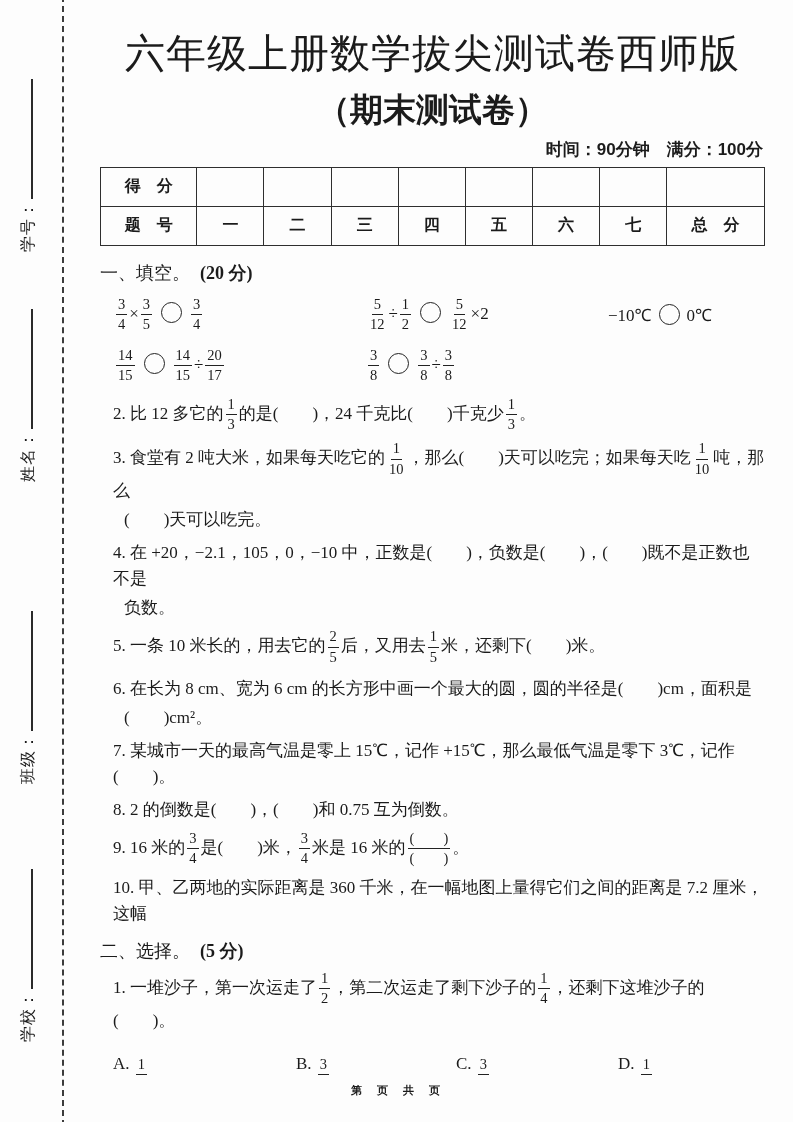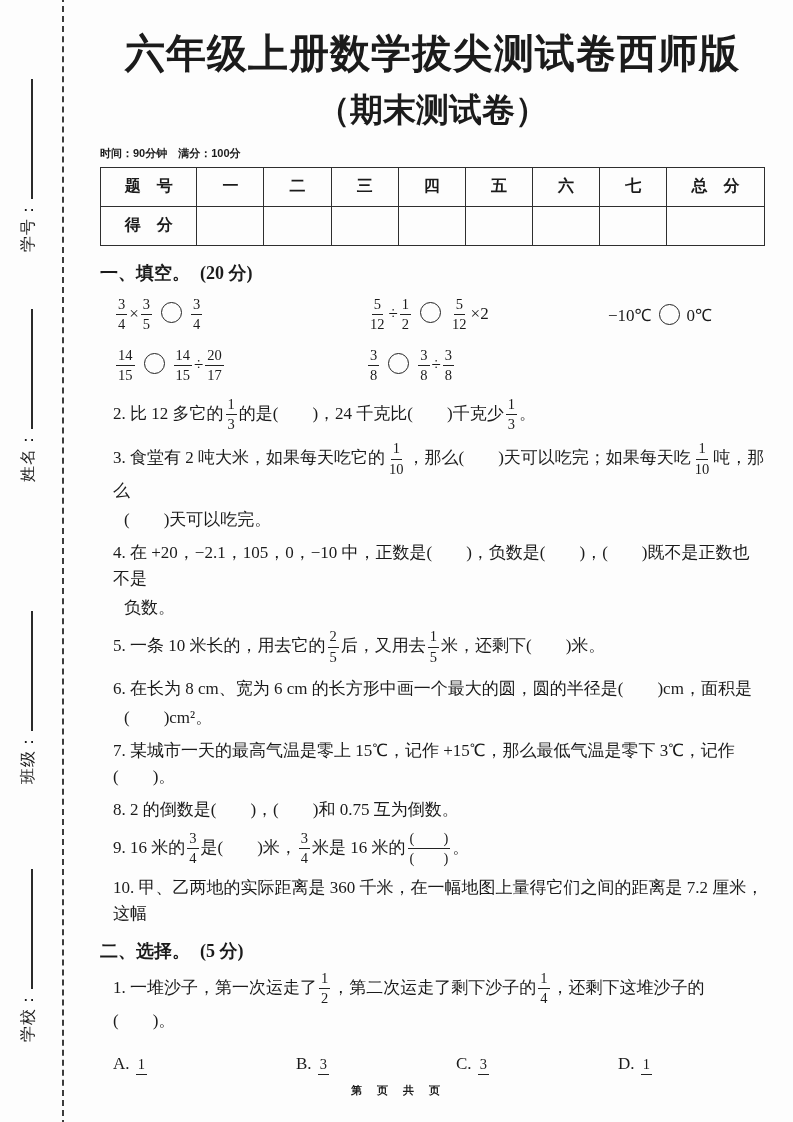--- a/index.html
+++ b/index.html
@@ -27,43 +27,43 @@
   .m-blank {
     display: inline-block; width: 120px; height: 1.05em;
     border-bottom: 2px solid #2a2a2a; margin-left: 2px; vertical-align: baseline;
   }
 
   
   .main { position: relative; margin-left: 100px; width: 665px; }
   .title {
     margin-top: 28px; text-align: center;
     font-family: "Liberation Sans", sans-serif;
-    font-weight: 700; font-size: 40px; line-height: 1.25; letter-spacing: 1px;
+    font-weight: 400; font-size: 40px; line-height: 1.25; letter-spacing: 1px;
   }
   .subtitle {
     margin-top: 12px; text-align: center;
     font-family: "Liberation Sans", sans-serif;
     font-weight: 800; font-size: 33px; line-height: 1.2;
   }
   .meta {
-    margin: 16px 2px 6px 0; 
+    margin: 8px 2px 6px 0; text-align: right;
     font-family: "Liberation Sans", sans-serif;
-    font-weight: 600; font-size: 11px;
+    font-weight: 600; font-size: 17px;
   }
 
   
   table.score { width: 100%; border-collapse: collapse; table-layout: fixed; }
   table.score td {
     border: 1.5px solid #2f2f2f; height: 39px;
     text-align: center; font-size: 16px; font-weight: 600;
   }
 
   
   .sec-head { margin-top: 15px; font-size: 18px; }
-  .sec-title { font-family: "Liberation Sans", sans-serif; font-weight: 700; }
+  .sec-title { font-family: "Liberation Sans", sans-serif; font-weight: 400; }
   .sec-points { margin-left: 10px; font-weight: 700; }
 
   .q { padding-left: 13px; margin-top: 7px; font-size: 17px; line-height: 26px; }
   .q.cont { padding-left: 24px; margin-top: 3px; }
 
   .exp-row { display: flex; align-items: center; padding-left: 14px; margin-top: 9px; font-size: 17px; min-height: 42px; }
   .exp-row .exp:nth-child(1) { width: 252px; }
   .exp-row .exp:nth-child(2) { width: 242px; }
   .exp-row .exp:nth-child(3) { flex: 1; }
 
@@ -125,40 +125,40 @@
           <col style="width:9.2%">
           <col style="width:9.2%">
           <col style="width:9.2%">
         <col style="width:9.2%">
           <col style="width:9.2%">
           <col style="width:9.2%">
         <col style="width:13.4%">
       </colgroup>
       <tbody>
           <tr>
+        <td>得　分</td>
+        <td></td>
+        <td></td>
+        <td></td>
+        <td></td>
+        <td></td>
+        <td></td>
+        <td></td>
+        <td></td>
+      </tr>
+      <tr>
         <td>题　号</td>
         <td>一</td>
         <td>二</td>
         <td>三</td>
         <td>四</td>
         <td>五</td>
         <td>六</td>
         <td>七</td>
         <td>总　分</td>
-      </tr>
-      <tr>
-        <td>得　分</td>
-        <td></td>
-        <td></td>
-        <td></td>
-        <td></td>
-        <td></td>
-        <td></td>
-        <td></td>
-        <td></td>
       </tr>
     </tbody>
       </table>
 
     <div class="sec-head">
       <span class="sec-title">一、填空。</span><span class="sec-points">(20 分)</span>
     </div>
 
 
     <div class="exp-row">

